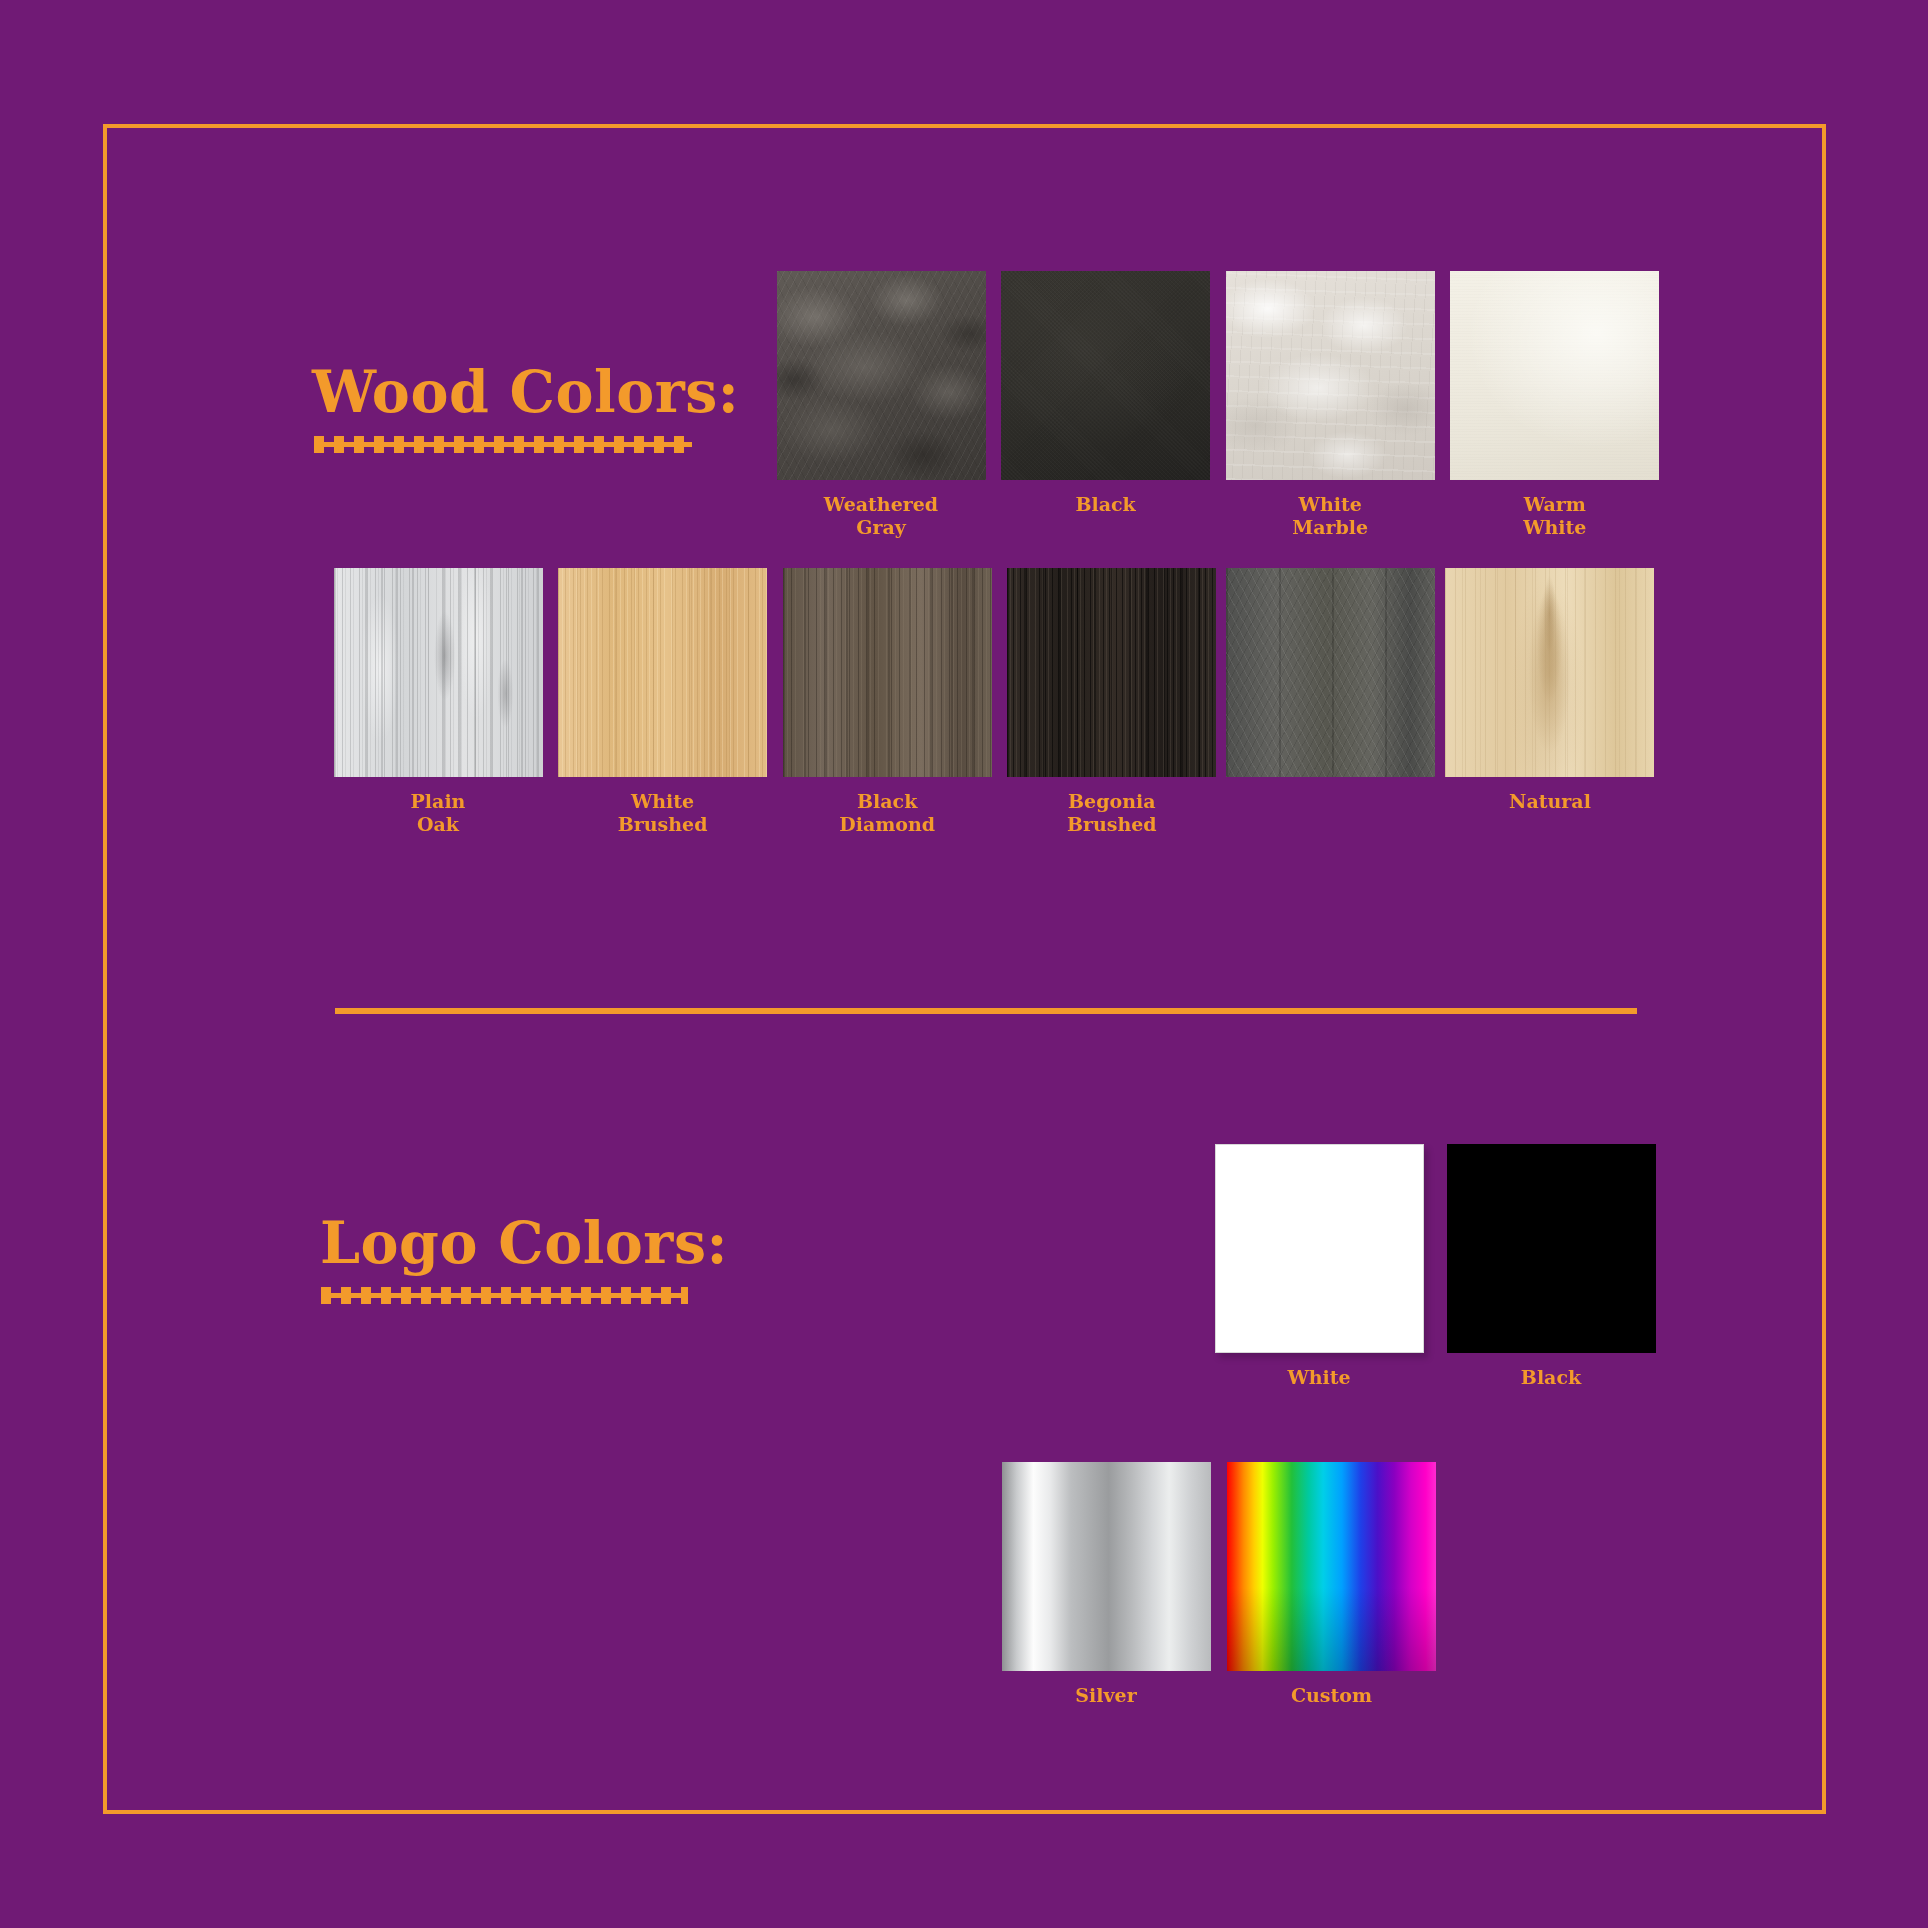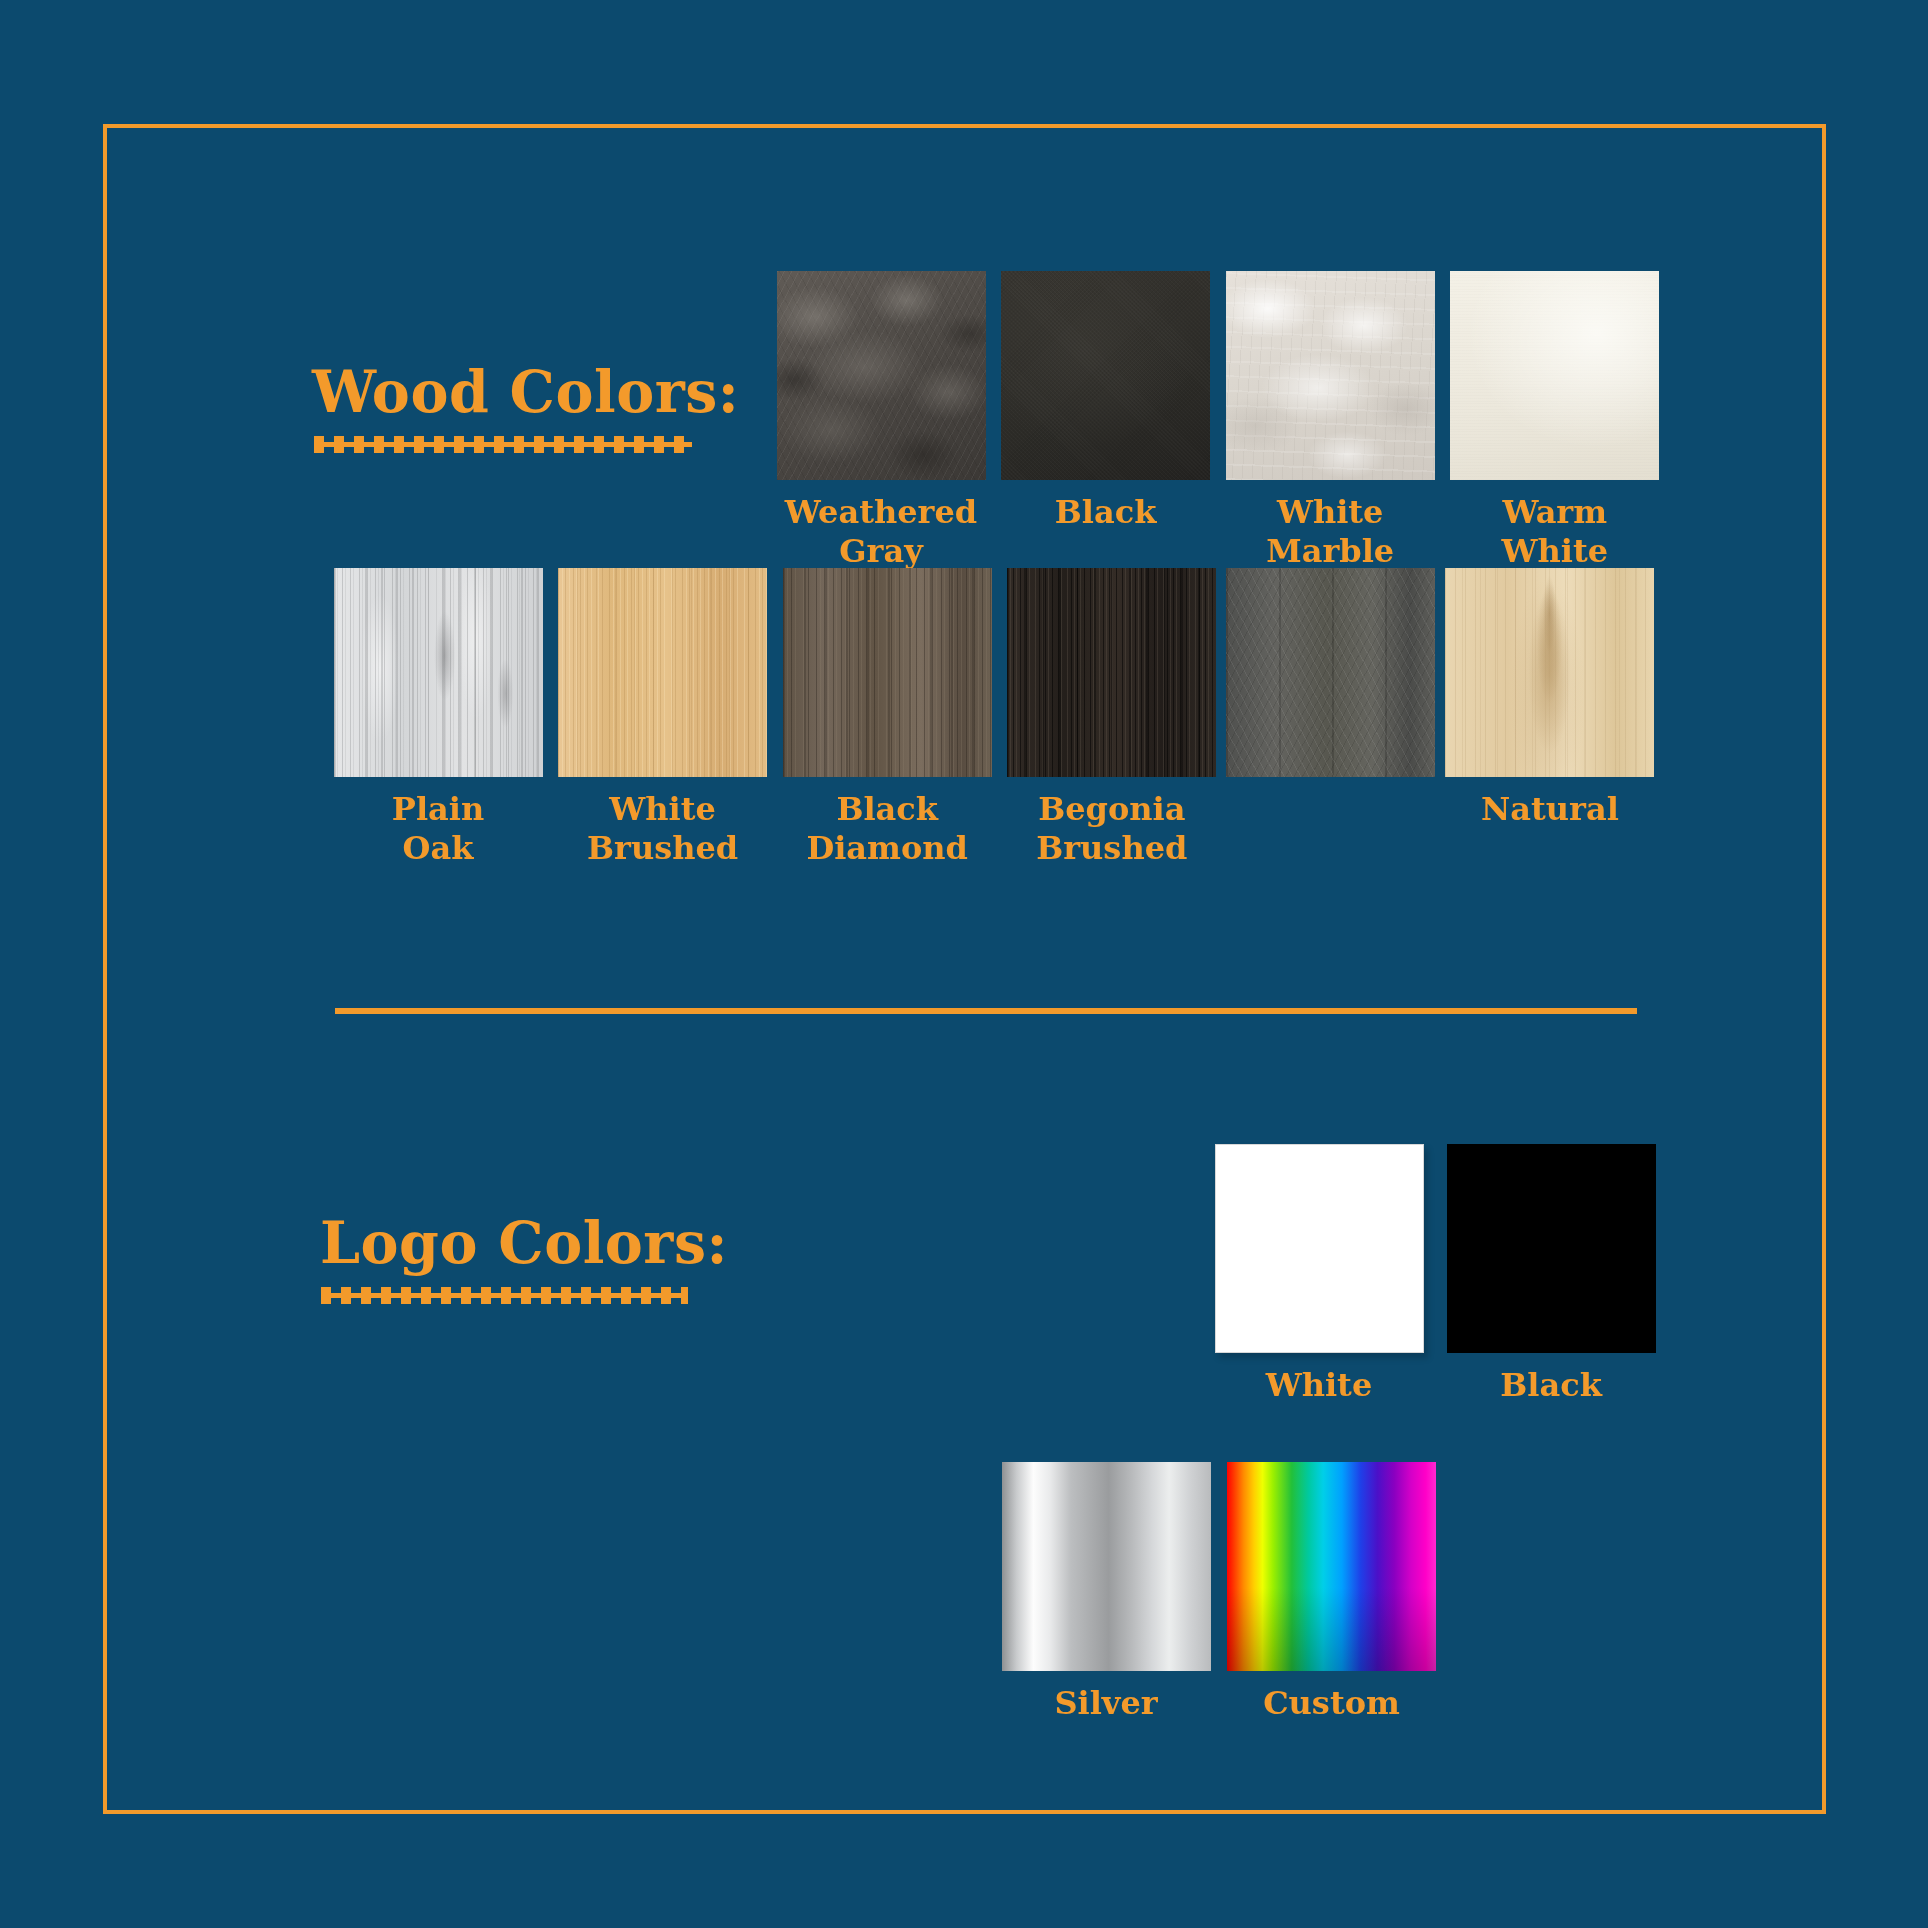--- a/index.html
+++ b/index.html
@@ -8,21 +8,21 @@
     width: 1928px;
     height: 1928px;
     background: #ffffff;
     font-family: "Liberation Sans", sans-serif;
   }
 
   #page {
     position: relative;
     width: 1928px;
     height: 1928px;
-    background: #0c4a6e;
+    background: #701a75;
     overflow: hidden;
   }
 
   
   #frame {
     position: absolute;
     left: 103px;
     top: 124px;
     width: 1723px;
     height: 1690px;
@@ -90,21 +90,21 @@
     width: 209px;
     height: 209px;
     position: relative;
     overflow: hidden;
   }
   .swatch-label {
     margin-top: 13px;
     color: #f39a2b;
     font-family: "DejaVu Serif", serif;
     font-weight: bold;
-    font-size: 32px;
+    font-size: 19px;
     line-height: 1.22;
     text-align: center;
     width: 220px;
     white-space: pre-line;
   }
 
   
 
   
   .tx-weathered-gray {

